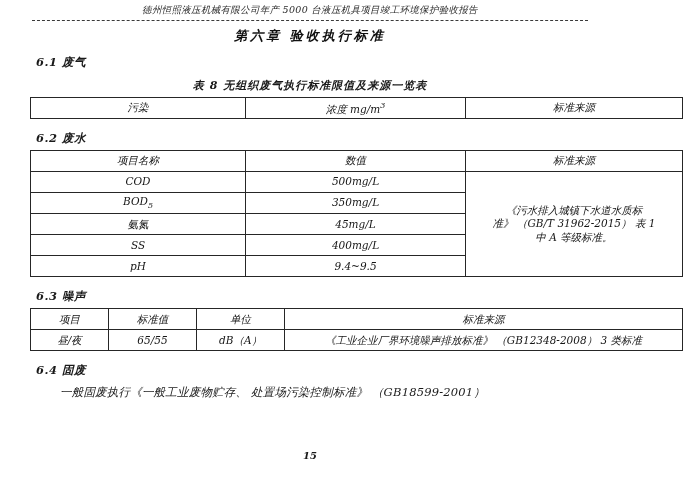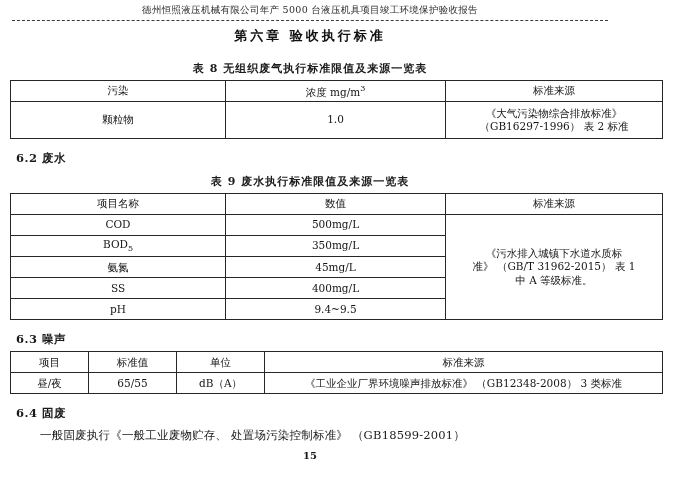--- a/index.html
+++ b/index.html
@@ -12,41 +12,42 @@
     background: #ffffff;
     font-family: "DejaVu Serif", "Liberation Serif", serif;
     color: #1a1a1a;
     overflow: hidden;
   }
   .page {
     position: relative;
     width: 620px;
     height: 477px;
     box-sizing: border-box;
-    padding: 0 10px;
+    padding: 0 30px;
+    font-style: italic;
   }
   .header-line {
     text-align: center;
     font-size: 9.5px;
     letter-spacing: 0.3px;
     color: #2b2b2b;
     padding-top: 4px;
     white-space: nowrap;
   }
   .header-rule {
     border: none;
     border-top: 1.6px dashed #3a3a3a;
     margin: 3px 2px 6px 2px;
   }
   .chapter-title {
     text-align: center;
     font-size: 13px;
     font-weight: bold;
     letter-spacing: 3px;
-    margin: 2px 0 16px 0;
+    margin: 2px 0 10px 0;
     color: #111;
   }
   .sec-head {
     font-size: 11.5px;
     font-weight: bold;
     margin: 6px 0 4px 6px;
     letter-spacing: 0.5px;
   }
   .tbl-caption {
     text-align: center;
@@ -104,48 +105,40 @@
 </head>
 <body>
 
 <div class="page">
 
   <div class="header-line">德州恒照液压机械有限公司年产 5000 台液压机具项目竣工环境保护验收报告</div>
   <hr class="header-rule">
 
   <div class="chapter-title">第六章  验收执行标准</div>
 
+  <div class="sec-head">6.1 废气</div>
   <div class="tbl-caption">表 8  无组织废气执行标准限值及来源一览表</div>
   <table class="doc">
     <colgroup>
       <col style="width:215px">
       <col style="width:220px">
       <col style="width:217px">
     </colgroup>
     <tbody>
       <tr>
         <th class="r-h">污染</th>
         <th class="r-h"><span>浓度 mg/m</span><span class="sup">3</span></th>
         <th class="r-h">标准来源</th>
       </tr>
-      <tr>
-        <td style="height:32px">颗粒物</td>
-        <td>1.0</td>
-        <td class="src-cell">
-          <div>《大气污染物综合排放标准》</div>
-          <div>（GB16297-1996） 表 2 标准</div>
-        </td>
-      </tr>
     </tbody>
   </table>
 
   <div class="spacer-sm"></div>
 
   <div class="sec-head">6.2 废水</div>
-  <div class="tbl-caption">表 9  废水执行标准限值及来源一览表</div>
   <table class="doc">
     <colgroup>
       <col style="width:215px">
       <col style="width:220px">
       <col style="width:217px">
     </colgroup>
     <tbody>
       <tr>
         <th class="r-h">项目名称</th>
         <th class="r-h">数值</th>

